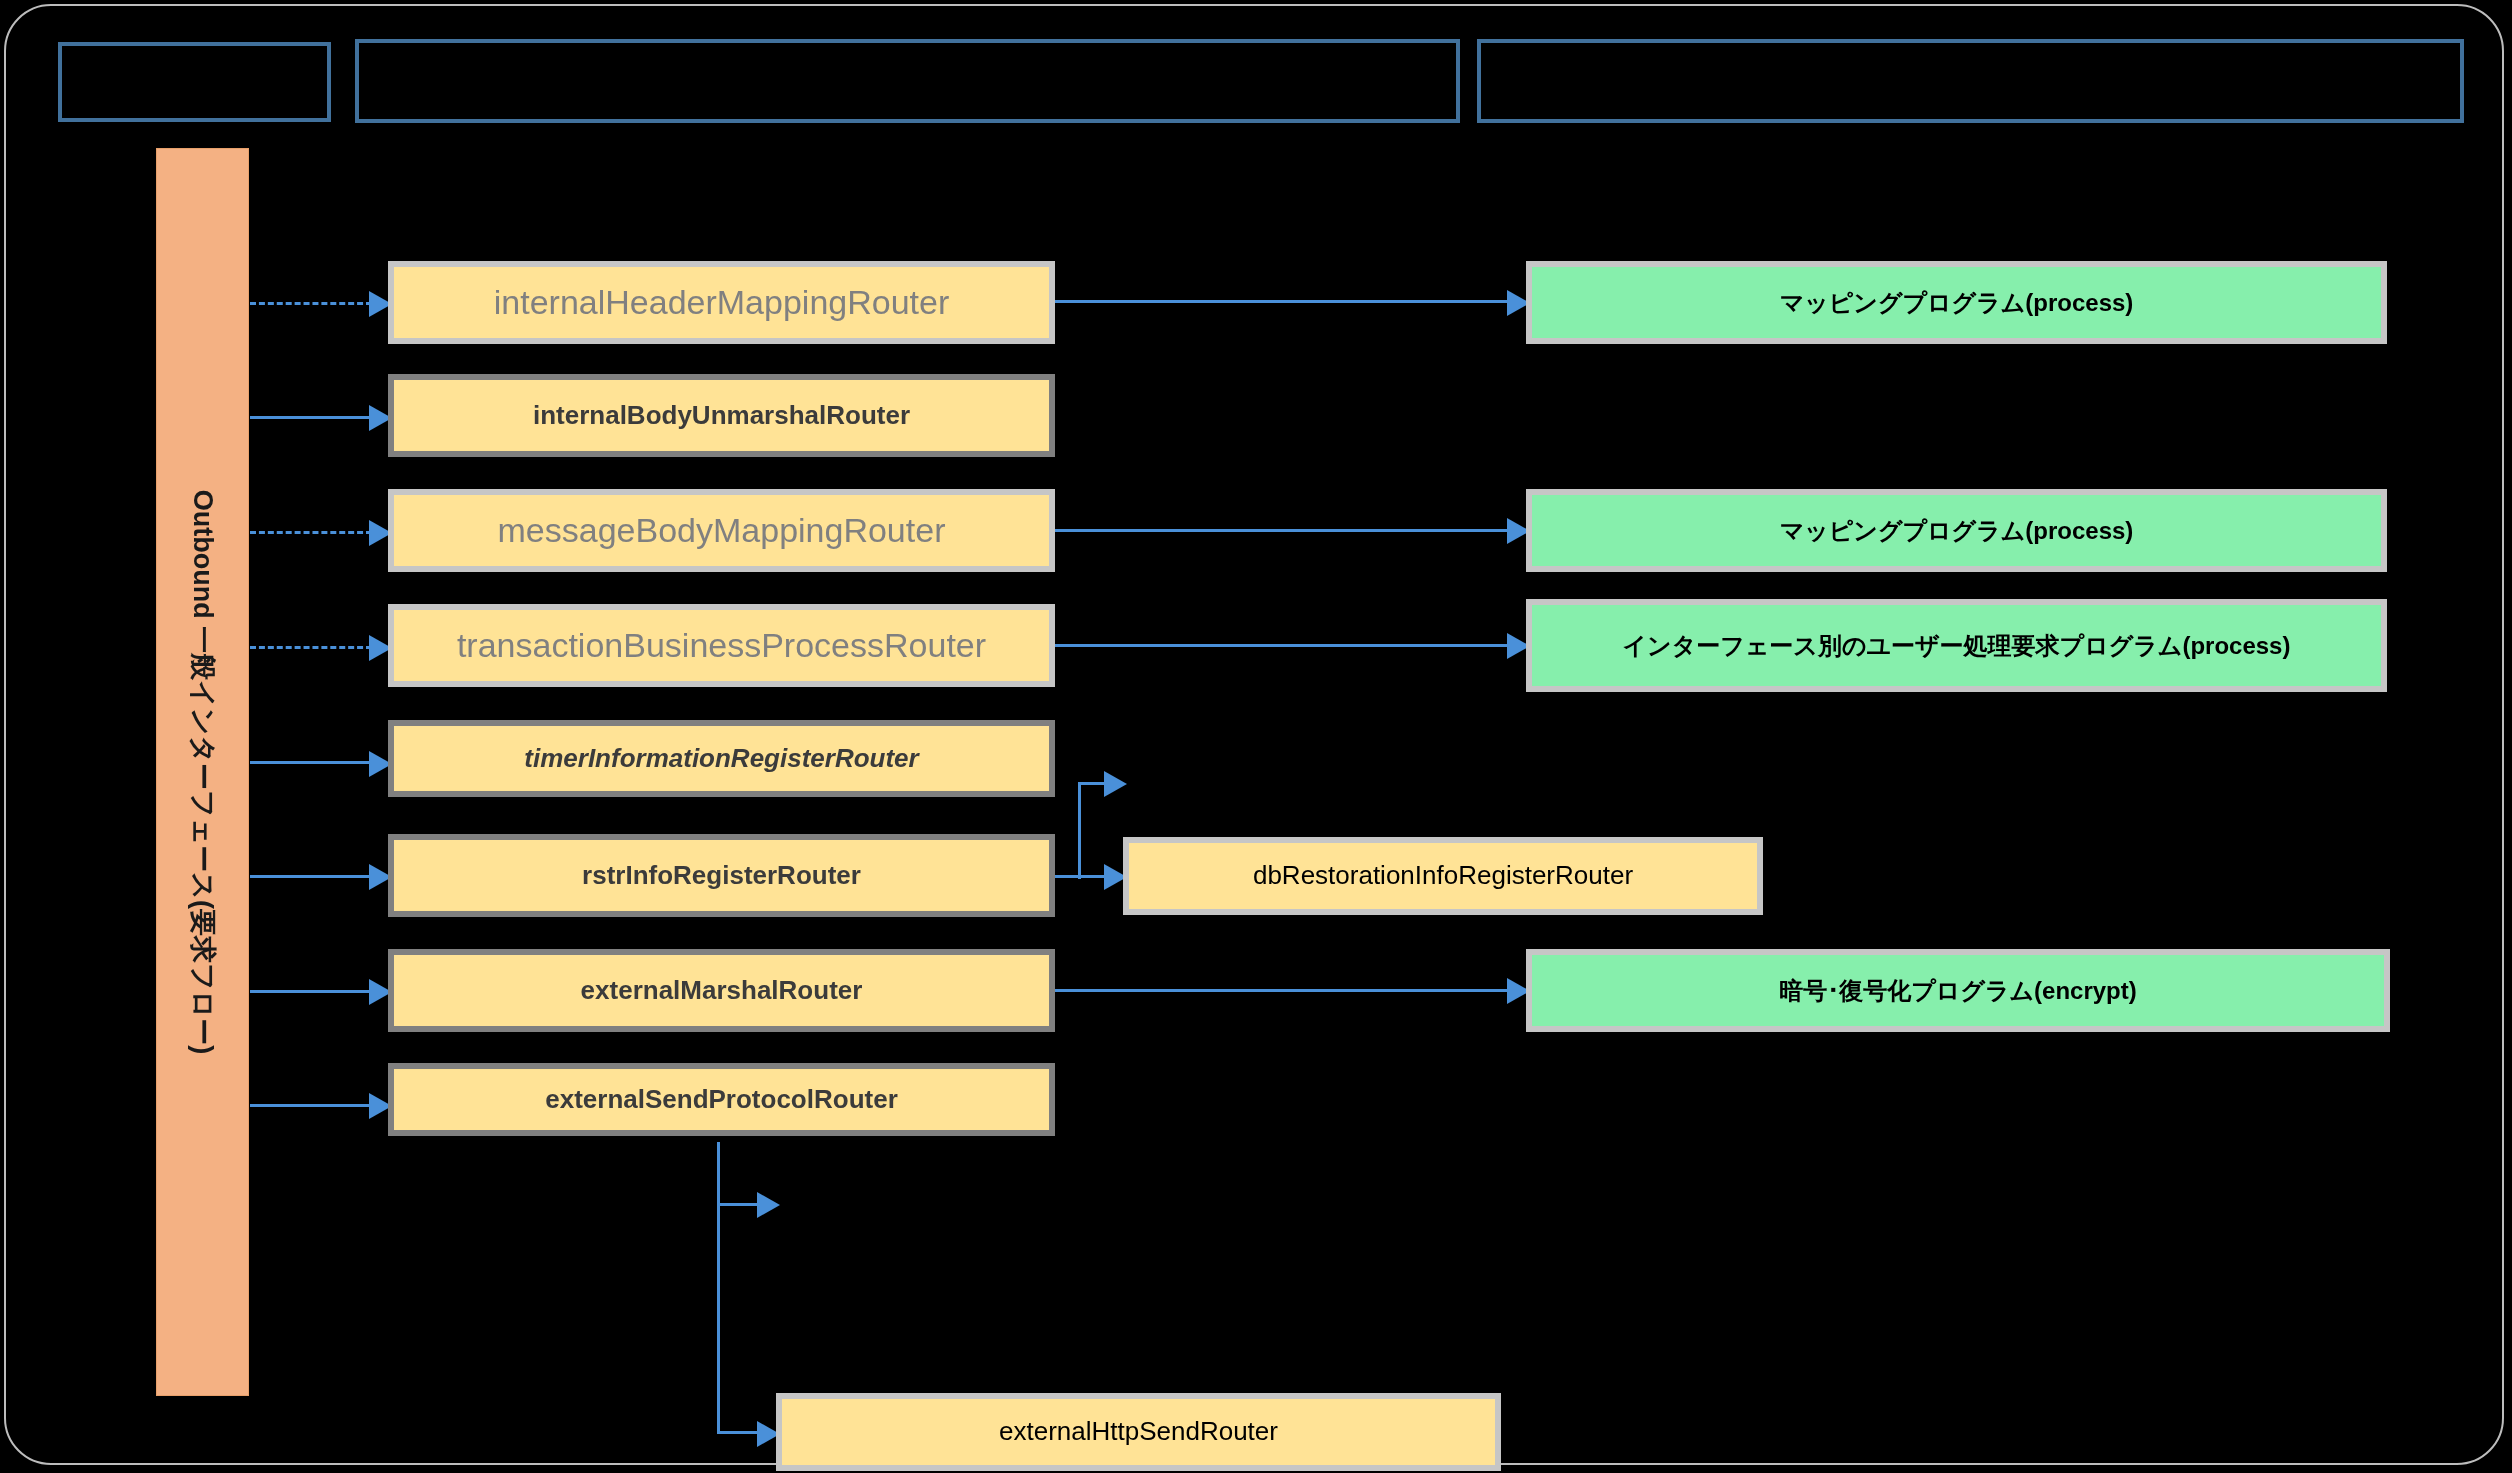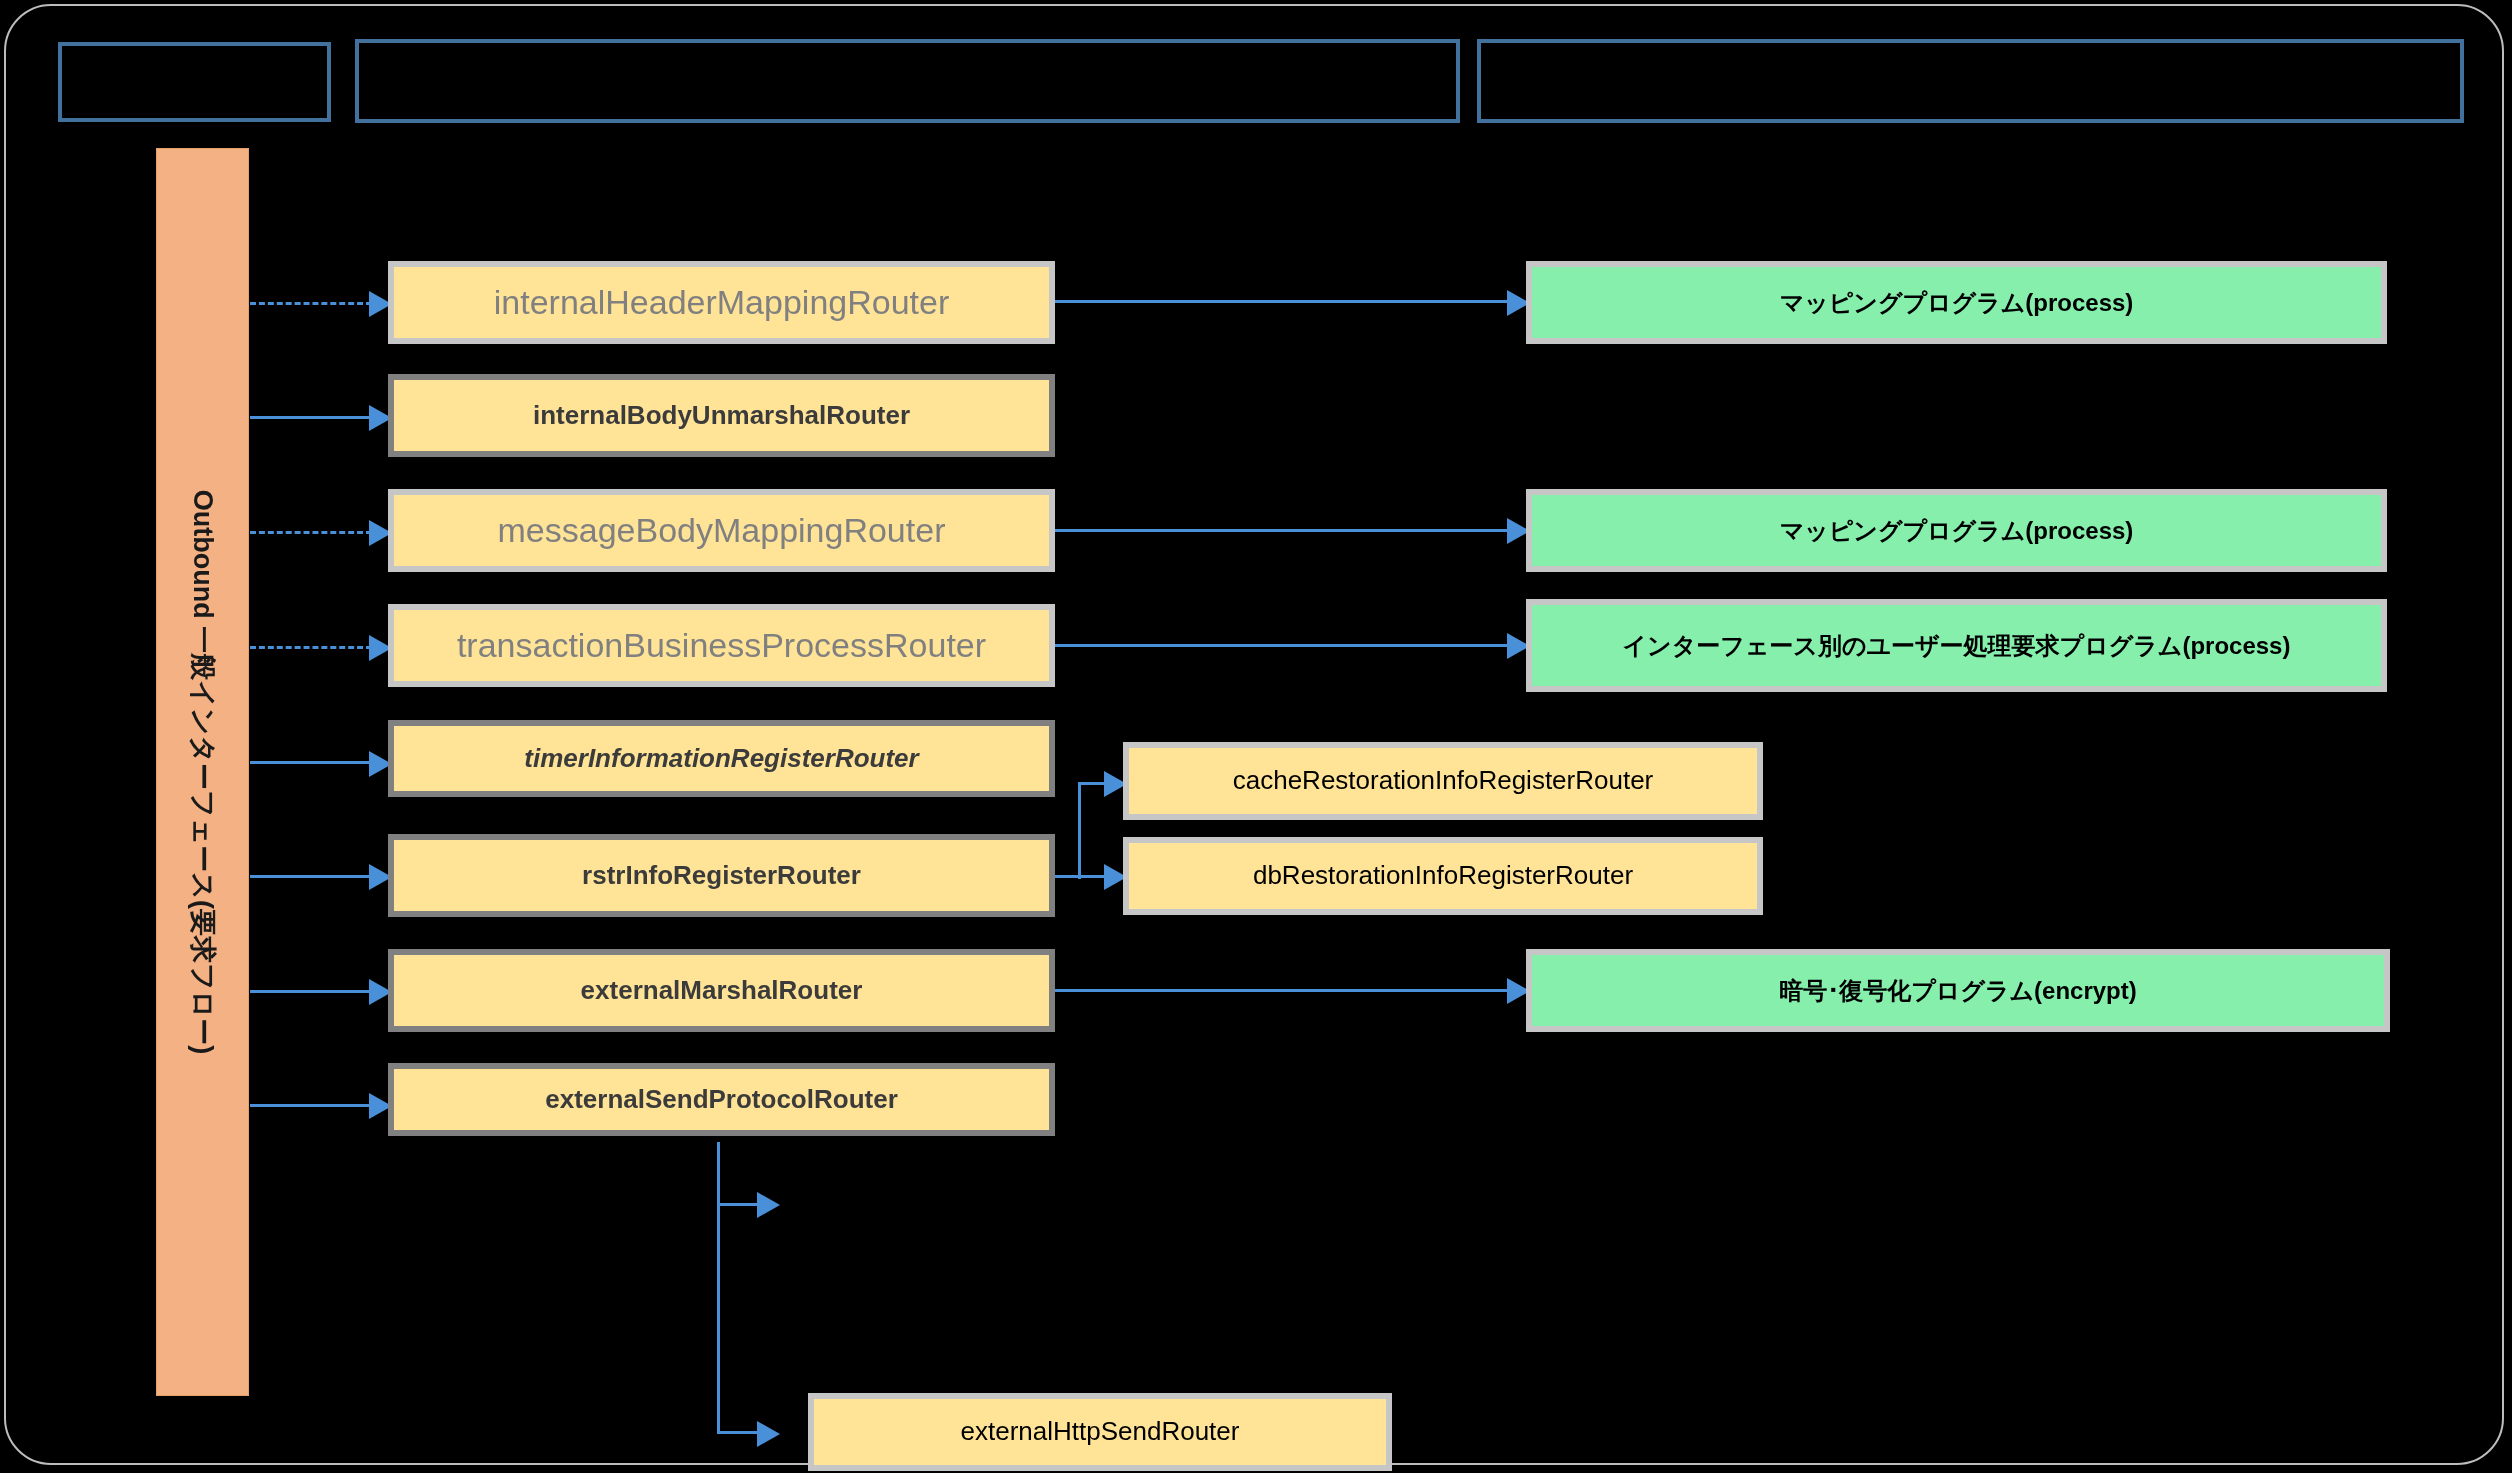--- a/index.html
+++ b/index.html
@@ -205,23 +205,20 @@
   <div class="node router-active" style="left:388px; top:834px; width:667px; height:83px;">
     <span>rstrInfoRegisterRouter</span>
   </div>
 
   <div class="h-line" style="left:1055px; top:875px; width:88px;"></div>
   <div class="v-line" style="left:1078px; top:782px; height:97px;"></div>
   <div class="h-line" style="left:1078px; top:782px; width:28px;"></div>
   <div class="arrow-r" style="left:1104px; top:771px;"></div>
   <div class="arrow-r" style="left:1104px; top:864px;"></div>
 
-  <div class="node router-sub" style="left:1123px; top:742px; width:640px; height:78px;">
-    <span>cacheRestorationInfoRegisterRouter</span>
-  </div>
   <div class="node router-sub" style="left:1123px; top:837px; width:640px; height:78px;">
     <span>dbRestorationInfoRegisterRouter</span>
   </div>
 
   <div class="h-line" style="left:250px; top:990px; width:122px;"></div>
   <div class="arrow-r" style="left:369px; top:979px;"></div>
   <div class="node router-active" style="left:388px; top:949px; width:667px; height:83px;text-align:right;">
     <span>externalMarshalRouter</span>
   </div>
   <div class="h-line" style="left:1055px; top:989px; width:462px;"></div>
@@ -235,18 +232,18 @@
   <div class="node router-active" style="left:388px; top:1063px; width:667px; height:73px;">
     <span>externalSendProtocolRouter</span>
   </div>
 
   <div class="v-line" style="left:717px; top:1142px; height:292px;"></div>
   <div class="h-line" style="left:717px; top:1203px; width:42px;"></div>
   <div class="h-line" style="left:717px; top:1431px; width:42px;"></div>
   <div class="arrow-r" style="left:757px; top:1192px;"></div>
   <div class="arrow-r" style="left:757px; top:1421px;"></div>
 
-  <div class="node router-sub" style="left:808px; top:1393px; width:584px; height:78px;">
+  <div class="node router-sub" style="left:776px; top:1393px; width:725px; height:78px;">
     <span>externalHttpSendRouter</span>
   </div>
 
 </div>
 
 
 </body></html>

